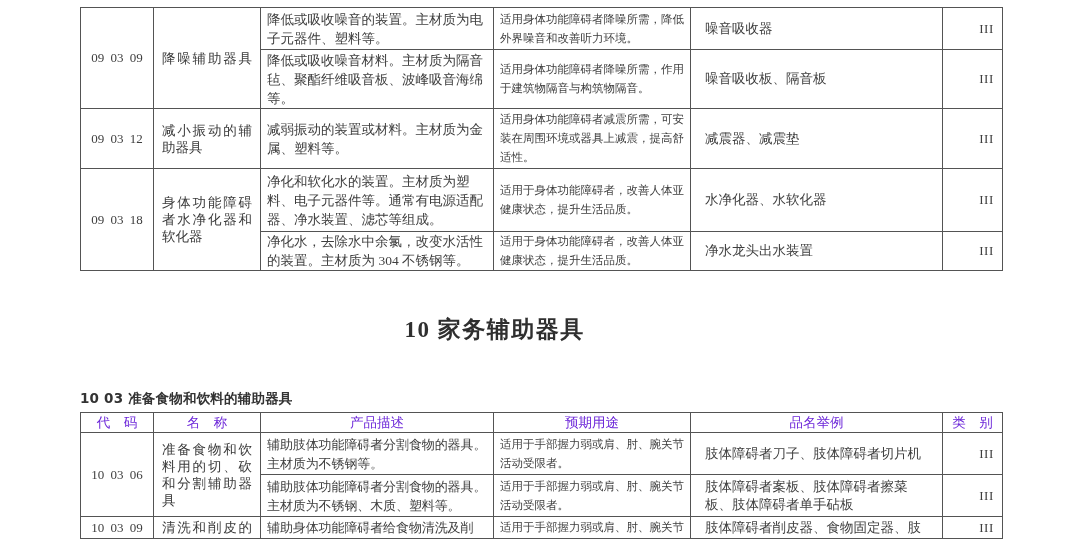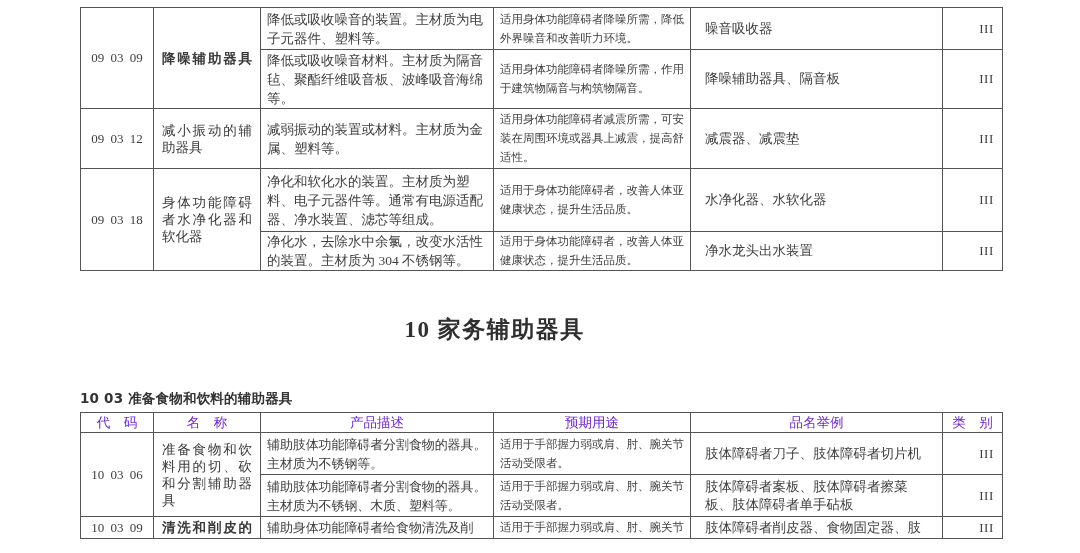--- a/index.html
+++ b/index.html
@@ -17,21 +17,21 @@
     border:1px solid #545454;overflow:hidden;vertical-align:middle;
     padding:0;
   }
   .doc-table th{
     font-weight:normal;text-align:center;font-size:13.5px;line-height:17px;color:#6d28d9;
   }
   td.code{ text-align:center;font-size:13px;word-spacing:3px;white-space:nowrap; }
   td.name{
     text-align:justify;padding:0 8px;font-size:13.5px;line-height:17px;color:#3a3a3a;
   }
-  td.name.spread{ text-align-last:justify;font-weight:bold; }
+  td.name.spread{ text-align-last:justify; }
   td.desc{ padding:0 6px;font-size:13.5px;line-height:19px; }
   #bottom-table td.desc{ font-size:13px;letter-spacing:-0.1px; }
   td.use{ padding:0 6px;font-size:11.5px;line-height:19px; }
   td.ex{ padding:0 14px;font-size:13.5px;line-height:18px; }
   td.cat{ text-align:center;font-size:13px;letter-spacing:0.5px;padding-left:28px; }
   td.oneline{ white-space:nowrap; }
   #top-table{ top:7px;width:922px; }
   #bottom-table{ top:412px;width:922px; }
   #chapter-heading{
     position:absolute;left:0;top:314px;width:989px;text-align:center;
@@ -60,21 +60,21 @@
     <td class="code" rowspan="2">09 03 09</td>
     <td class="name spread" rowspan="2">降噪辅助器具</td>
     <td class="desc">降低或吸收噪音的装置。主材质为电子元器件、塑料等。</td>
     <td class="use">适用身体功能障碍者降噪所需，降低外界噪音和改善听力环境。</td>
     <td class="ex">噪音吸收器</td>
     <td class="cat">III</td>
   </tr>
   <tr style="height:59px">
     <td class="desc">降低或吸收噪音材料。主材质为隔音毡、聚酯纤维吸音板、波峰吸音海绵等。</td>
     <td class="use">适用身体功能障碍者降噪所需，作用于建筑物隔音与构筑物隔音。</td>
-    <td class="ex">降噪辅助器具、隔音板</td>
+    <td class="ex">噪音吸收板、隔音板</td>
     <td class="cat">III</td>
   </tr>
   <tr style="height:60px">
     <td class="code">09 03 12</td>
     <td class="name">减小振动的辅助器具</td>
     <td class="desc">减弱振动的装置或材料。主材质为金属、塑料等。</td>
     <td class="use">适用身体功能障碍者减震所需，可安装在周围环境或器具上减震，提高舒适性。</td>
     <td class="ex">减震器、减震垫</td>
     <td class="cat">III</td>
   </tr>

